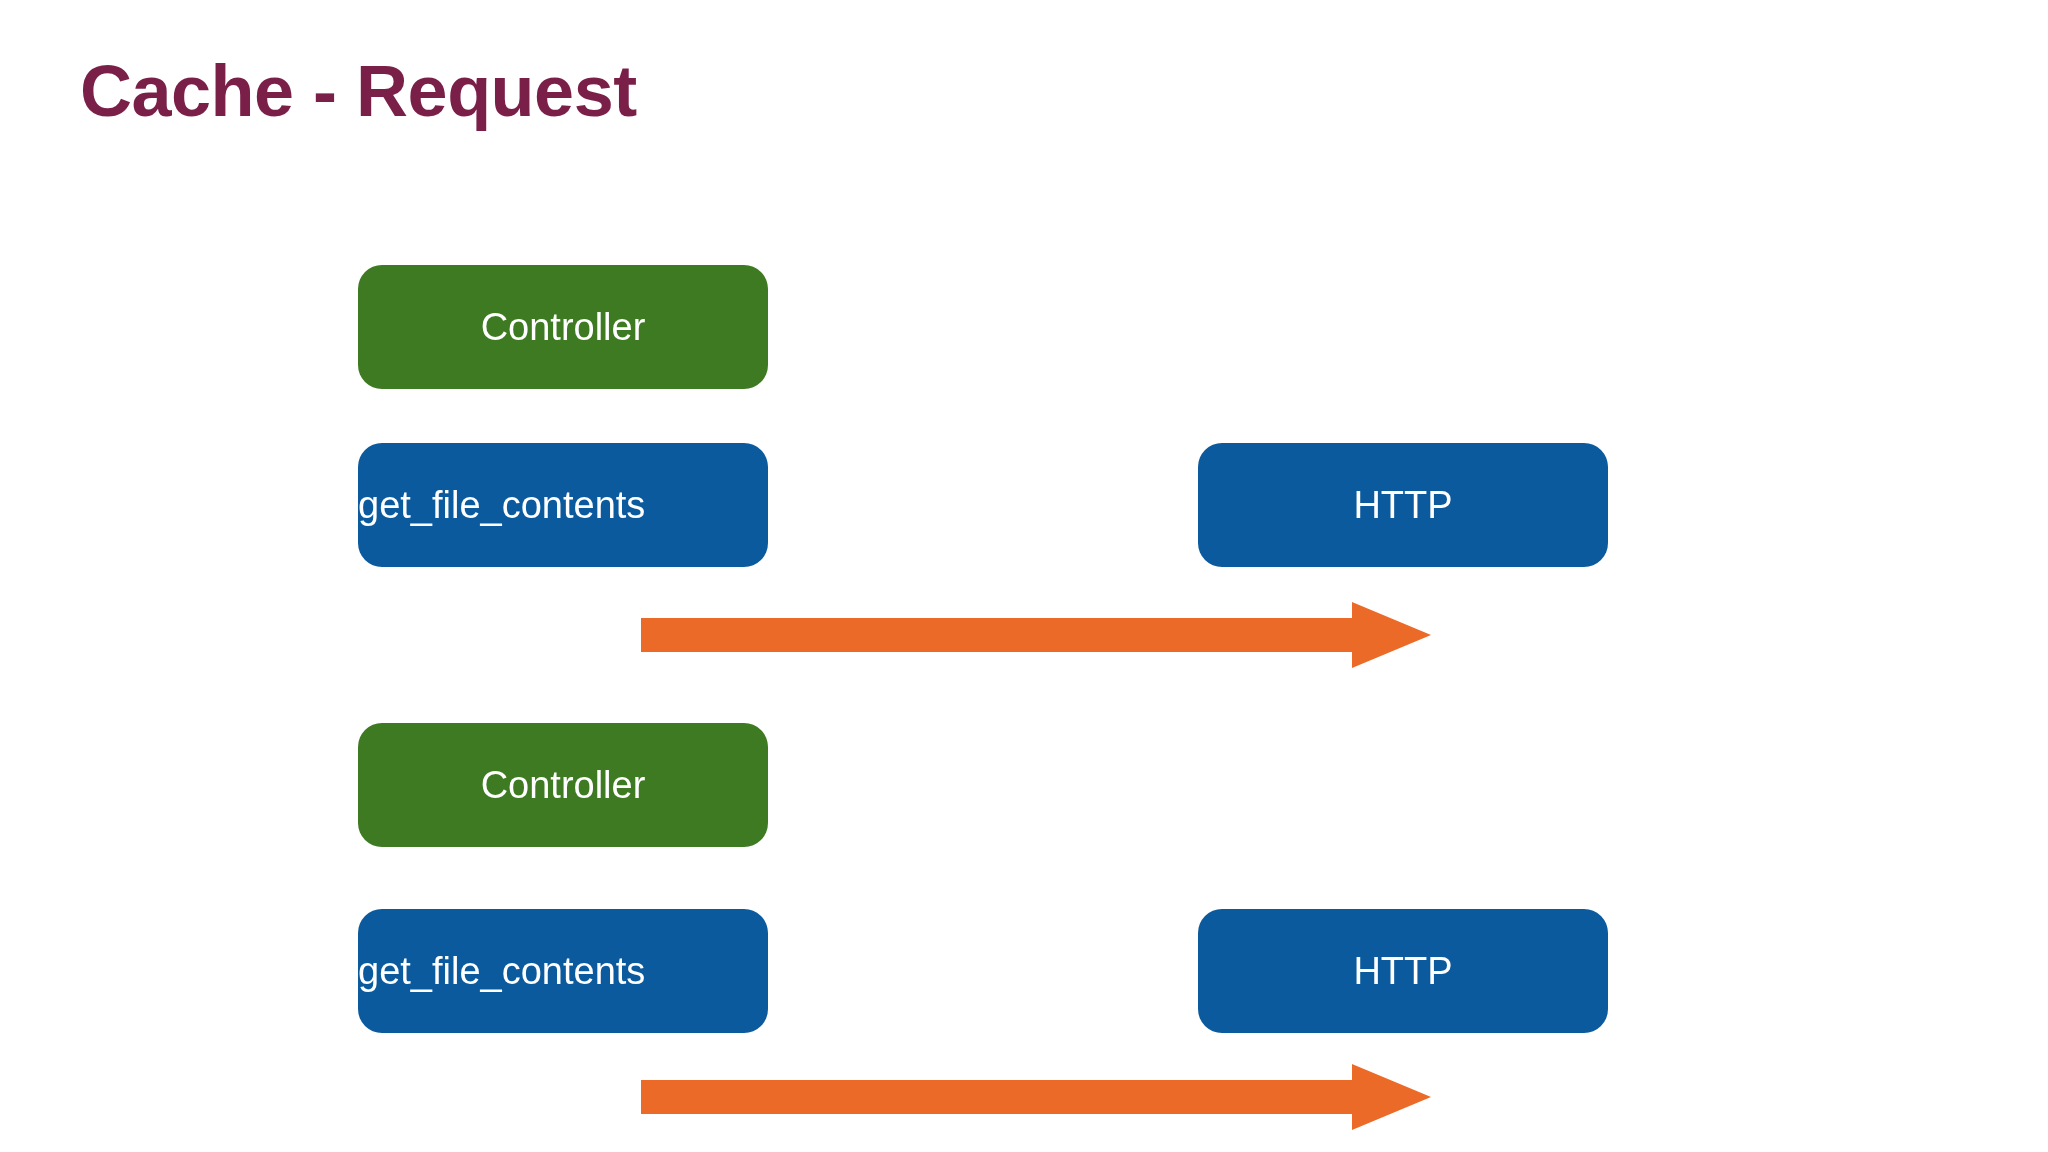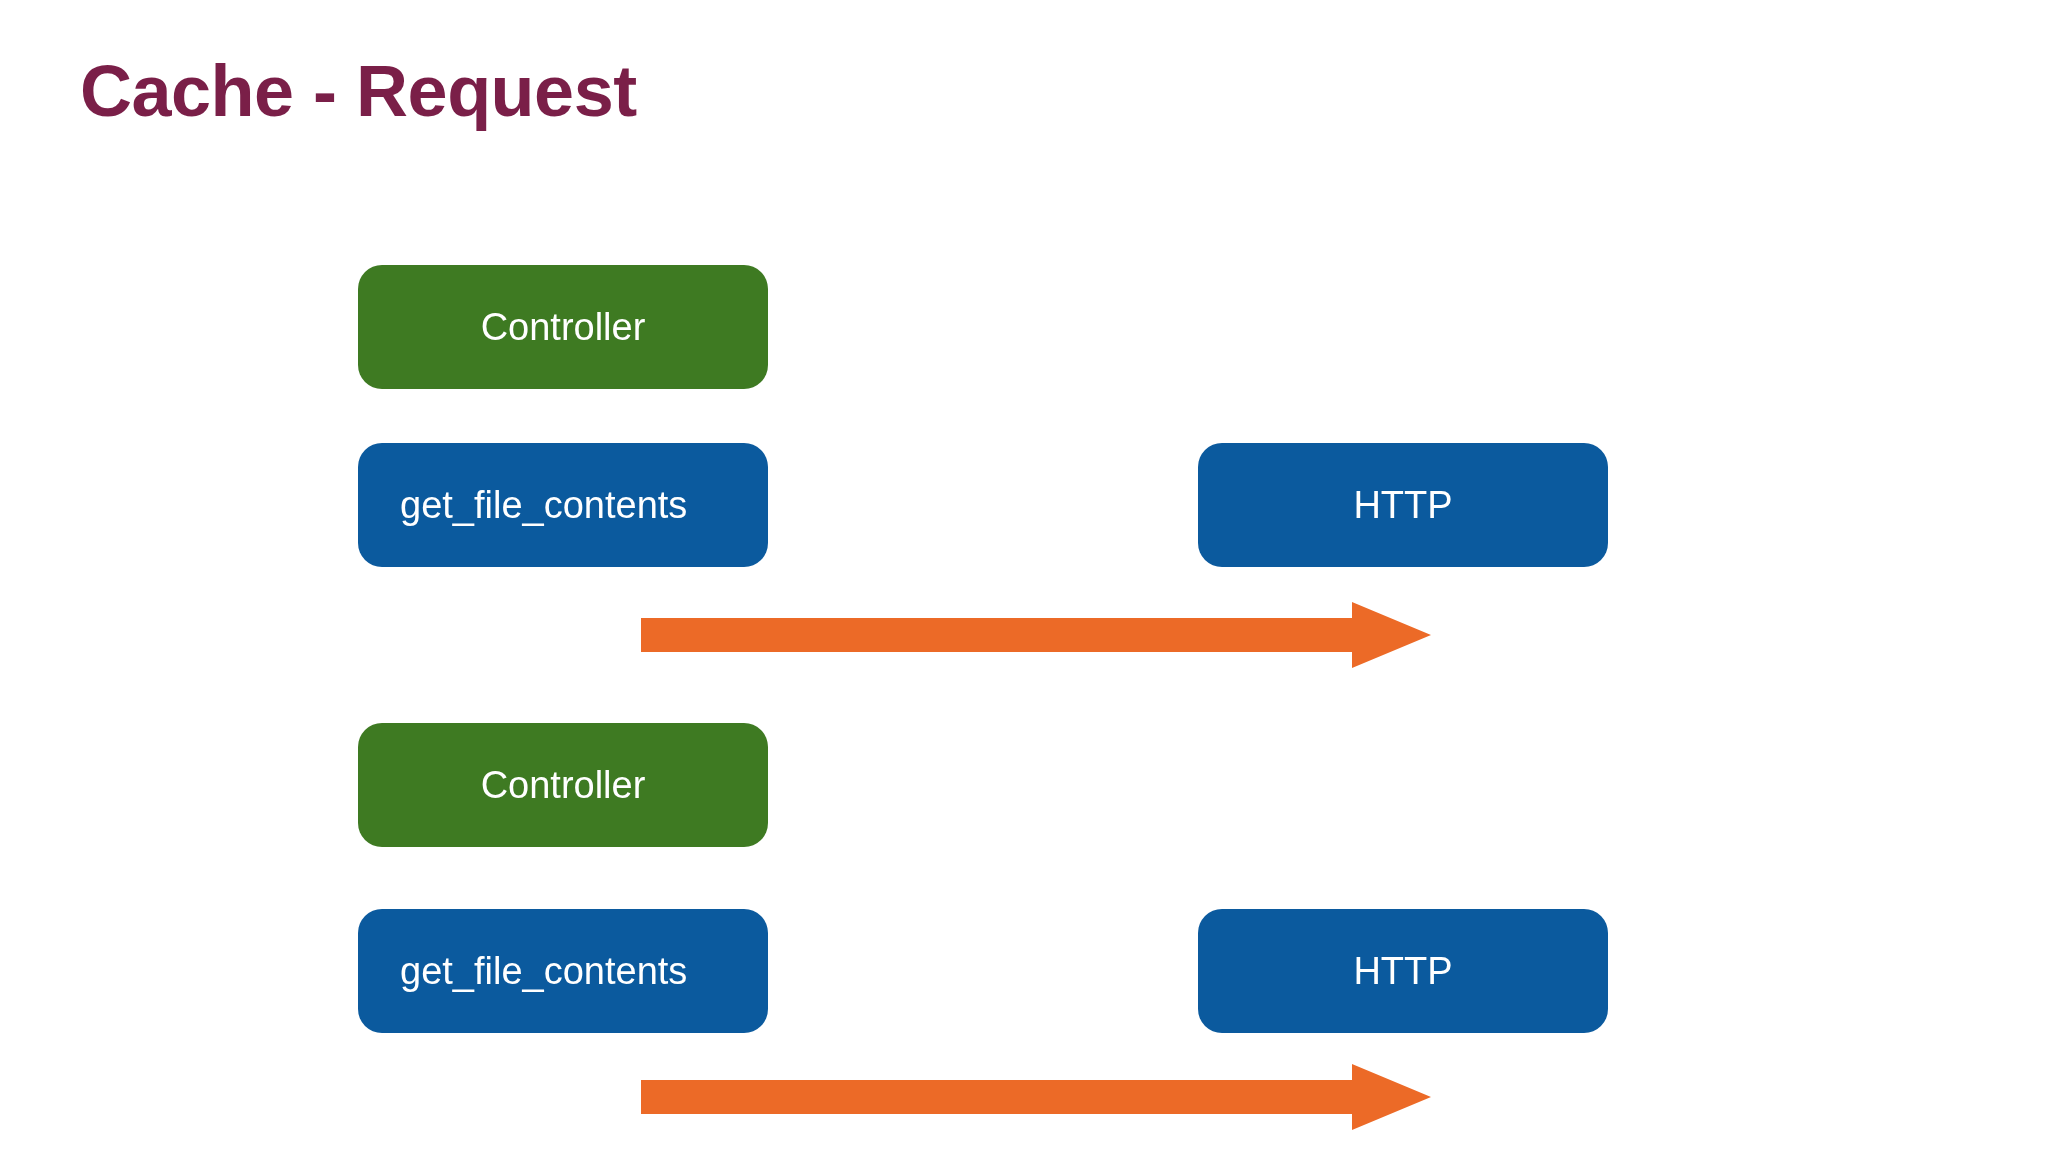--- a/index.html
+++ b/index.html
@@ -49,21 +49,21 @@
     white-space: nowrap;
   }
   .node-box.green { background: #3e7a22; }
   .node-box.blue  { background: #0b5a9e; }
 
   
   .node-box.center-label { justify-content: center; }
   .node-box.center-label .node-label { text-align: center; }
 
   .node-box.left-shift-label { justify-content: flex-start; }
-  .node-box.left-shift-label .node-label { padding-left: 42px; }
+  .node-box.left-shift-label .node-label { }
 
   .node-label {
     pointer-events: none;
   }
 
   
   #box-controller-1     { left: 358px; top: 265px; }
   #box-getfile-1        { left: 358px; top: 443px; }
   #box-http-1           { left: 1198px; top: 443px; }
   #box-controller-2     { left: 358px; top: 723px; }

